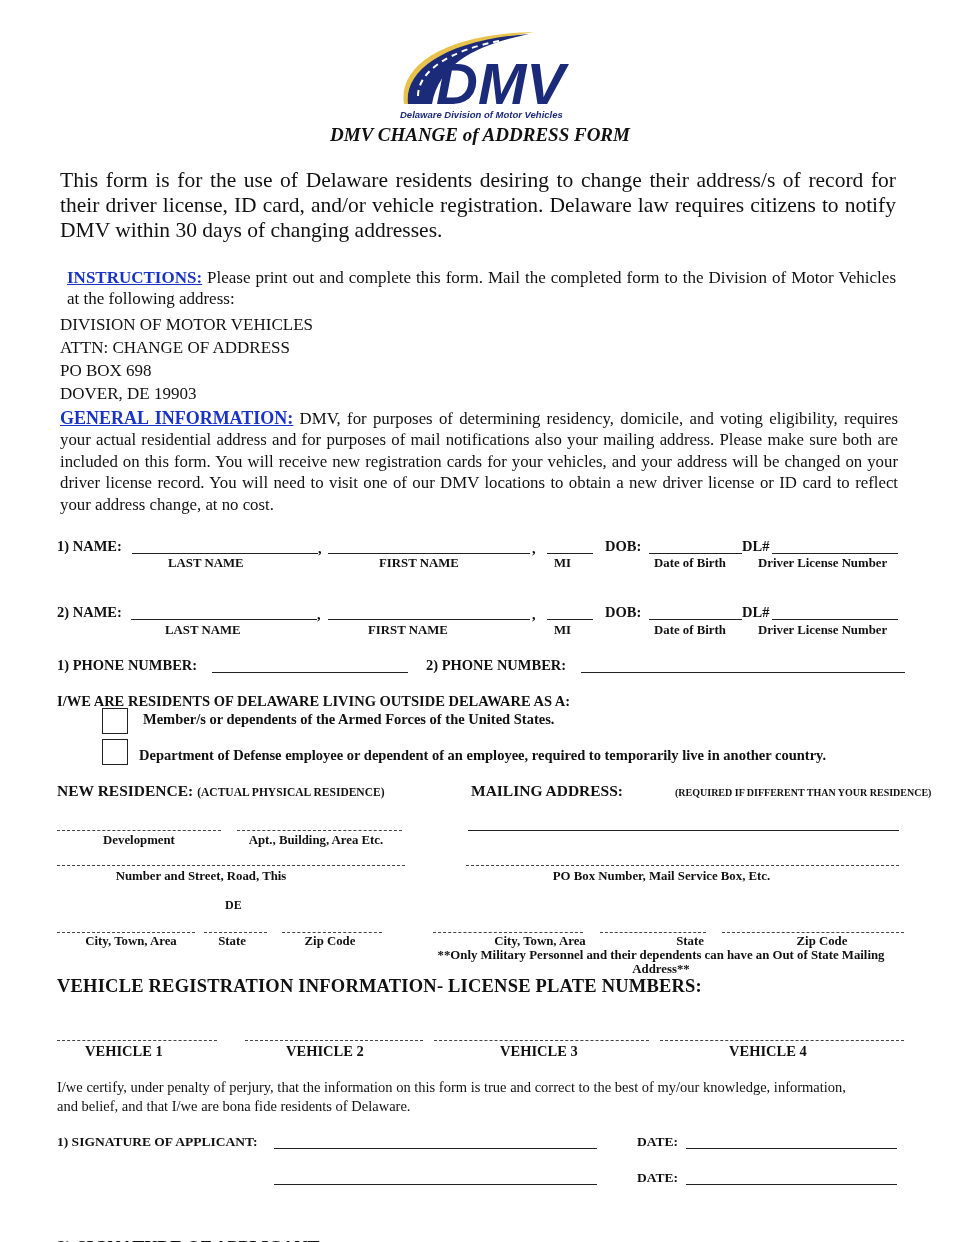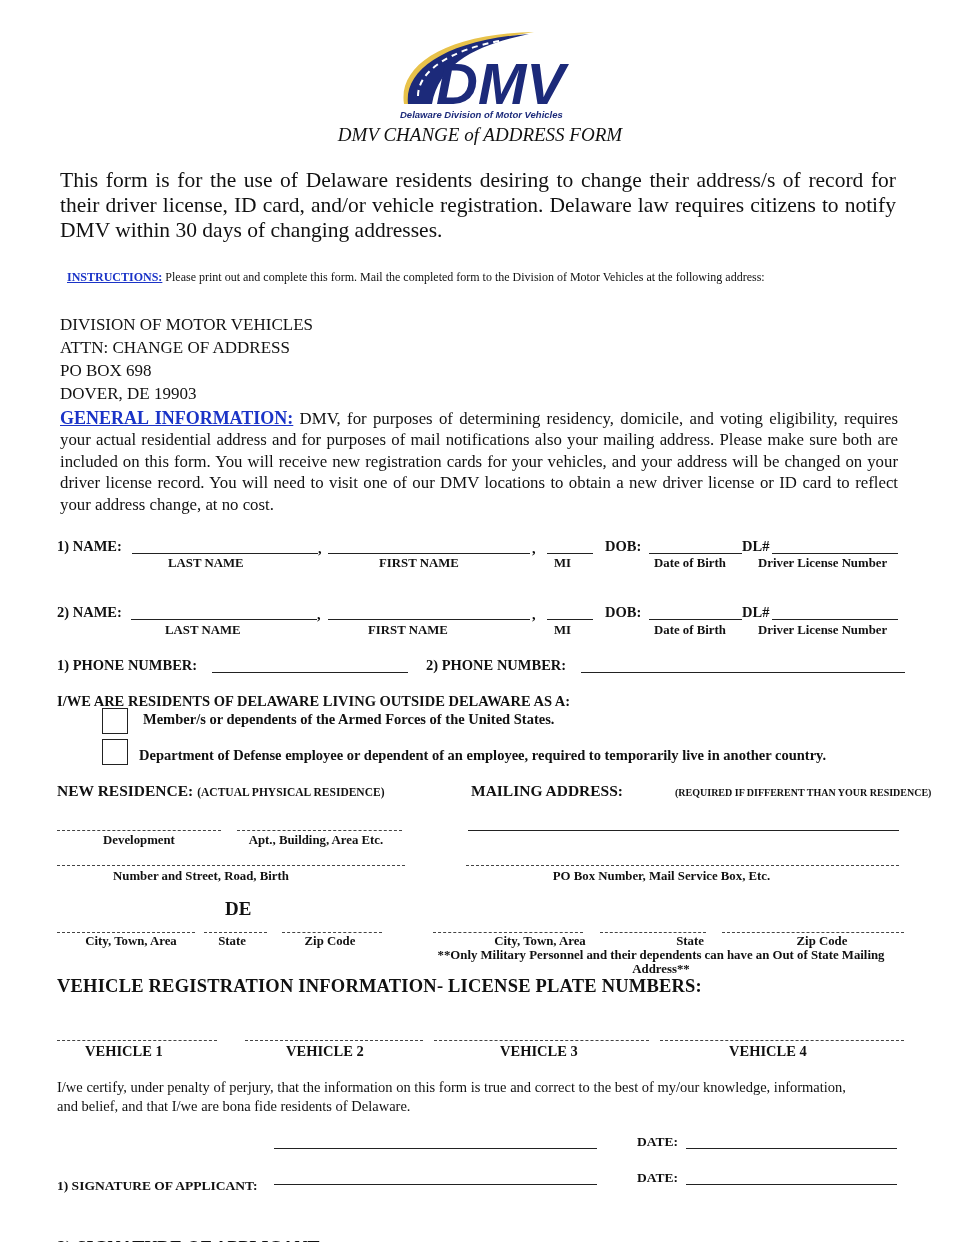--- a/index.html
+++ b/index.html
@@ -1,21 +1,21 @@
 <!DOCTYPE html>
 <html><head>
 <meta charset="utf-8">
 <style>
   html, body { margin:0; padding:0; background:#ffffff; }
   body { width:960px; height:1242px; position:relative; overflow:hidden; color:#111; font-family:"Liberation Serif", serif; }
   .abs { position:absolute; }
   .logo { left:384px; top:26px; width:200px; height:96px; }
-  .form-title { left:0; width:960px; top:124px; text-align:center; font-size:19px; font-weight:normal; font-style:italic; }
+  .form-title { left:0; width:960px; top:124px; text-align:center; font-size:19px; font-weight:bold; font-style:italic; }
   .intro { left:60px; top:168px; width:836px; font-size:21.5px; line-height:25px; text-align:justify; }
-  .instr { left:67px; top:267px; width:829px; font-size:12px; line-height:21px; text-align:justify; }
+  .instr { left:67px; top:267px; width:829px; font-size:17px; line-height:21px; text-align:justify; }
   .link { color:#1a33c7; font-weight:bold; text-decoration:underline; }
   .addr { left:60px; font-size:17px; font-weight:normal; line-height:23px; }
   .geninfo { left:60px; top:408px; width:838px; font-size:16.8px; line-height:21.4px; text-align:justify; }
   .bold { font-weight:bold; }
   .lbl { font-size:14.5px; font-weight:bold; white-space:nowrap; }
   .sub { font-size:12.8px; font-weight:bold; white-space:nowrap; }
   .line { border-bottom:1.3px solid #222; height:0; }
   .dline { border-bottom:1.3px dashed #444; height:0; }
   .chk { width:26px; height:26px; border:1.6px solid #222; box-sizing:border-box; }
   .center { text-align:center; }
@@ -101,22 +101,22 @@
 
 <div class="abs" style="left:57px;top:782px;white-space:nowrap;">
   <span class="bold" style="font-size:15.5px;">NEW RESIDENCE:</span>
   <span class="bold" style="font-size:11.5px;margin-top:37px;">(ACTUAL PHYSICAL RESIDENCE)</span>
 </div>
 <div class="abs dline" style="left:57px;top:830px;width:164px;"></div>
 <div class="abs dline" style="left:237px;top:830px;width:165px;"></div>
 <div class="abs sub center" style="left:57px;top:833px;width:164px;">Development</div>
 <div class="abs sub center" style="left:237px;top:833px;width:158px;">Apt., Building, Area Etc.</div>
 <div class="abs dline" style="left:57px;top:865px;width:348px;"></div>
-<div class="abs sub center" style="left:57px;top:869px;width:288px;">Number and Street, Road, Birth</div>
-<div class="abs bold" style="left:225px;top:898px;font-size:19px;">DE</div>
+<div class="abs sub center" style="left:57px;top:869px;width:288px;">Number and Street, Road, This</div>
+<div class="abs bold" style="left:225px;top:898px;font-size:12px;">DE</div>
 <div class="abs dline" style="left:57px;top:932px;width:138px;"></div>
 <div class="abs dline" style="left:204px;top:932px;width:63px;"></div>
 <div class="abs dline" style="left:282px;top:932px;width:100px;"></div>
 <div class="abs sub center" style="left:57px;top:934px;width:148px;">City, Town, Area</div>
 <div class="abs sub center" style="left:204px;top:934px;width:56px;">State</div>
 <div class="abs sub center" style="left:282px;top:934px;width:96px;">Zip Code</div>
 
 <div class="abs" style="left:471px;top:782px;white-space:nowrap;">
   <span class="bold" style="font-size:15.5px;text-align:right;">MAILING ADDRESS:</span>
   <span class="bold" style="font-size:10px;margin-left:48px;">(REQUIRED IF DIFFERENT THAN YOUR RESIDENCE)</span>
@@ -137,21 +137,21 @@
 <div class="abs dline" style="left:245px;top:1040px;width:178px;"></div>
 <div class="abs dline" style="left:434px;top:1040px;width:215px;"></div>
 <div class="abs dline" style="left:660px;top:1040px;width:244px;"></div>
 <div class="abs lbl" style="left:85px;top:1043px;">VEHICLE 1</div>
 <div class="abs lbl" style="left:286px;top:1043px;">VEHICLE 2</div>
 <div class="abs lbl" style="left:500px;top:1043px;">VEHICLE 3</div>
 <div class="abs lbl" style="left:729px;top:1043px;">VEHICLE 4</div>
 
 <div class="abs cert">I/we certify, under penalty of perjury, that the information on this form is true and correct to the best of my/our knowledge, information, and belief, and that I/we are bona fide residents of Delaware.</div>
 
-<div class="abs lbl" style="left:57px;top:1134px;font-size:13.5px;margin-top:44px;">1) SIGNATURE OF APPLICANT:</div>
+<div class="abs lbl" style="left:57px;top:1134px;font-size:13.5px;">1) SIGNATURE OF APPLICANT:</div>
 <div class="abs line" style="left:274px;top:1148px;width:323px;"></div>
 <div class="abs lbl" style="left:637px;top:1134px;font-size:13.5px;">DATE:</div>
 <div class="abs line" style="left:686px;top:1148px;width:211px;"></div>
 
 <div class="abs lbl" style="left:57px;top:1238px;font-size:18px;">2) SIGNATURE OF APPLICANT:</div>
 <div class="abs line" style="left:274px;top:1184px;width:323px;"></div>
 <div class="abs lbl" style="left:637px;top:1170px;font-size:13.5px;">DATE:</div>
 <div class="abs line" style="left:686px;top:1184px;width:211px;"></div>
 
 </body></html>

